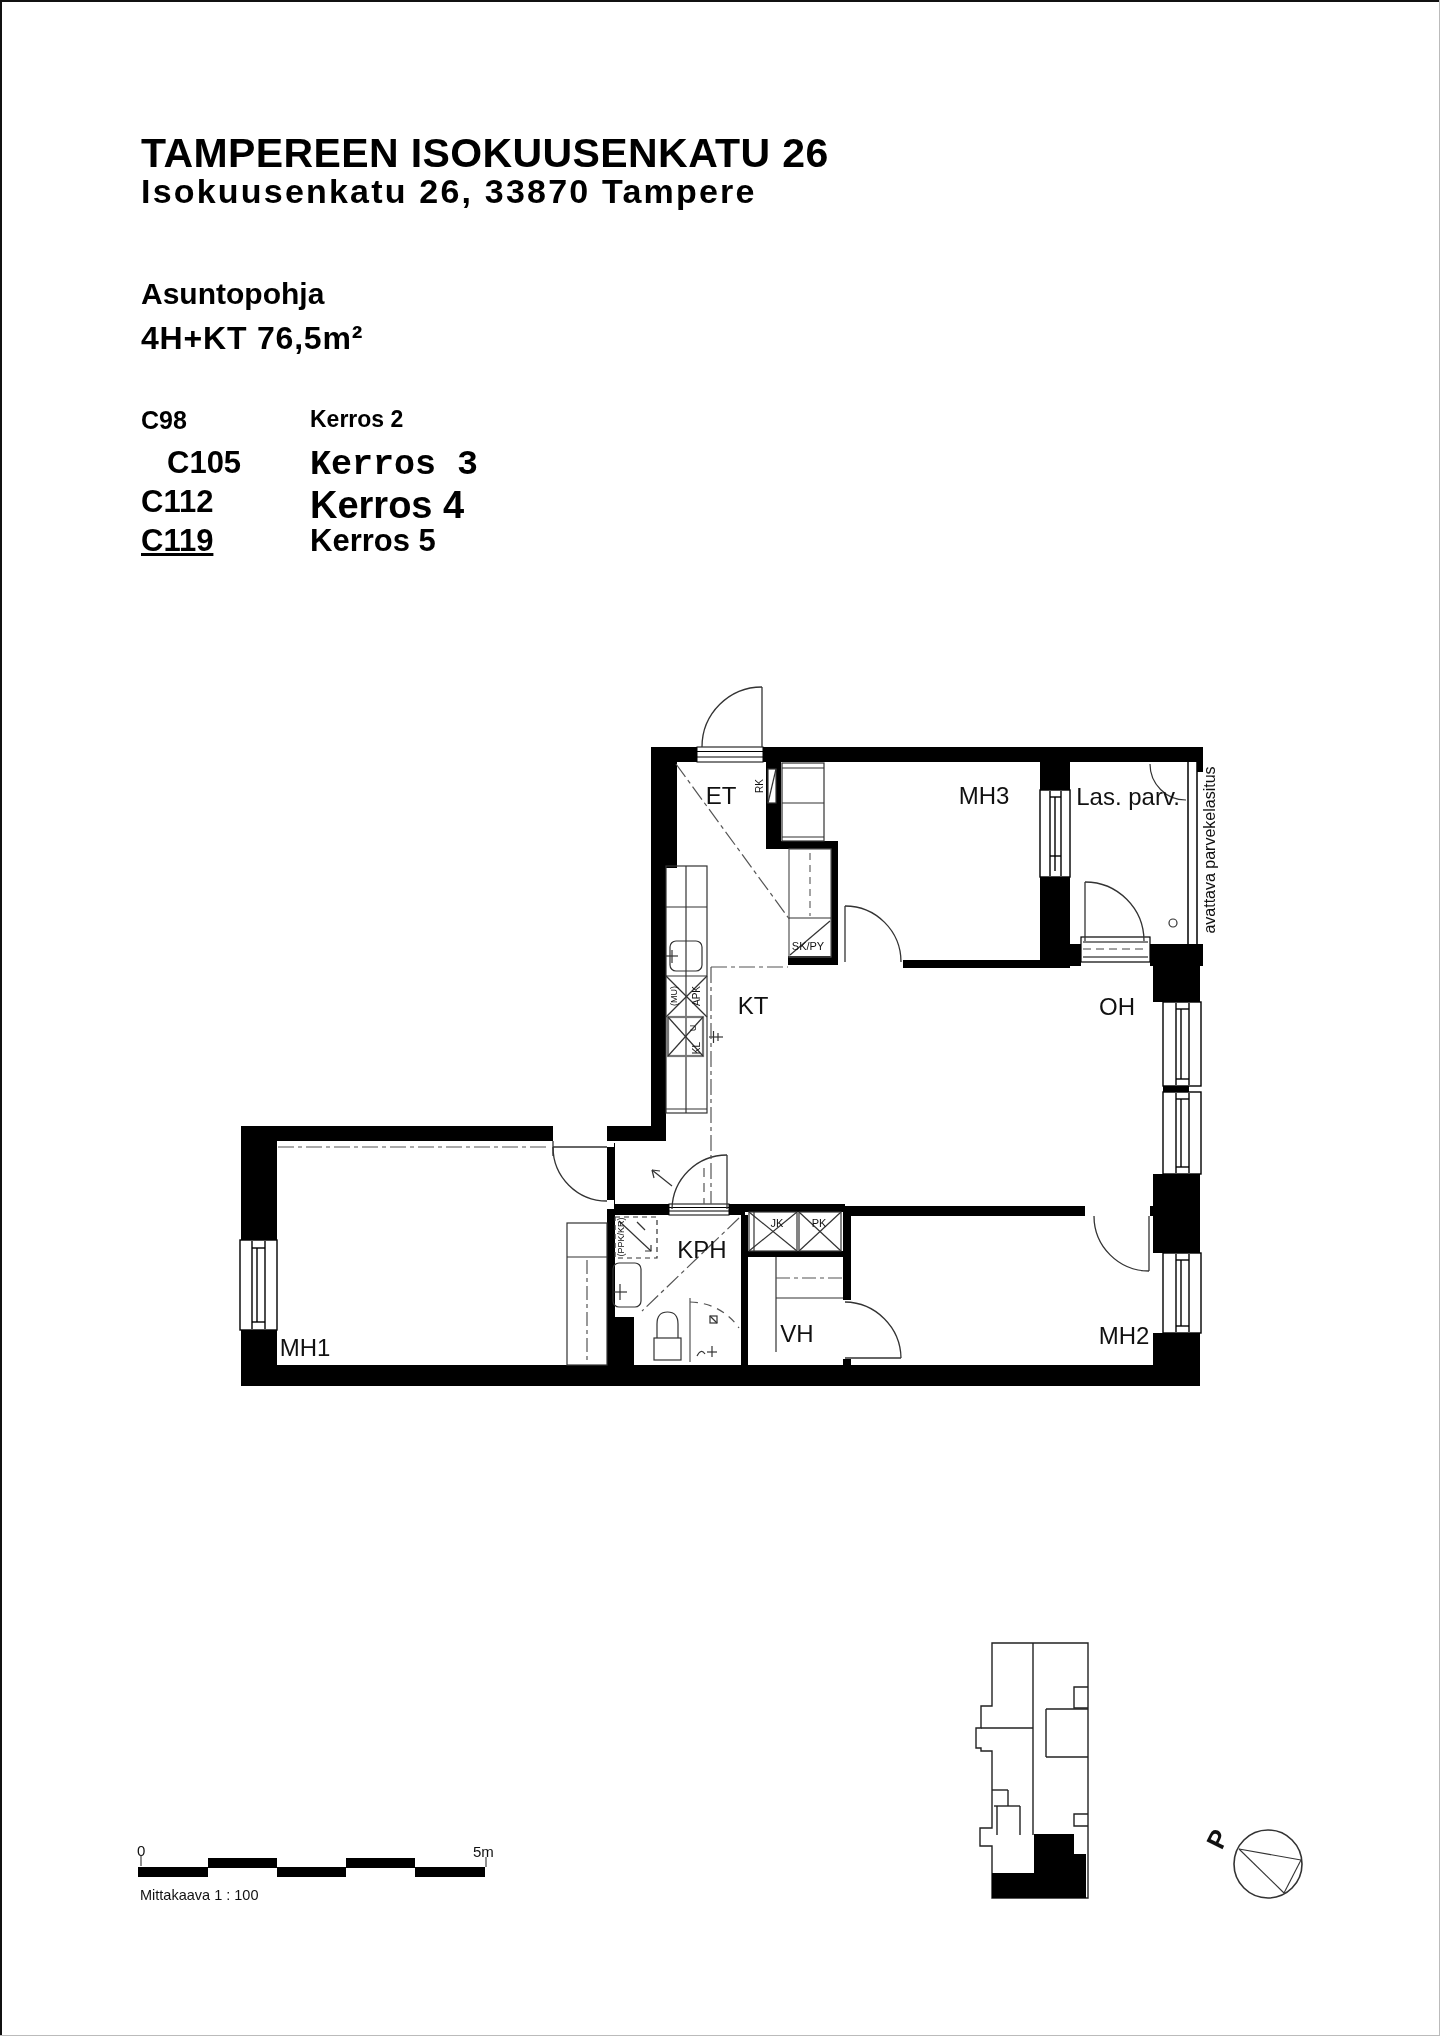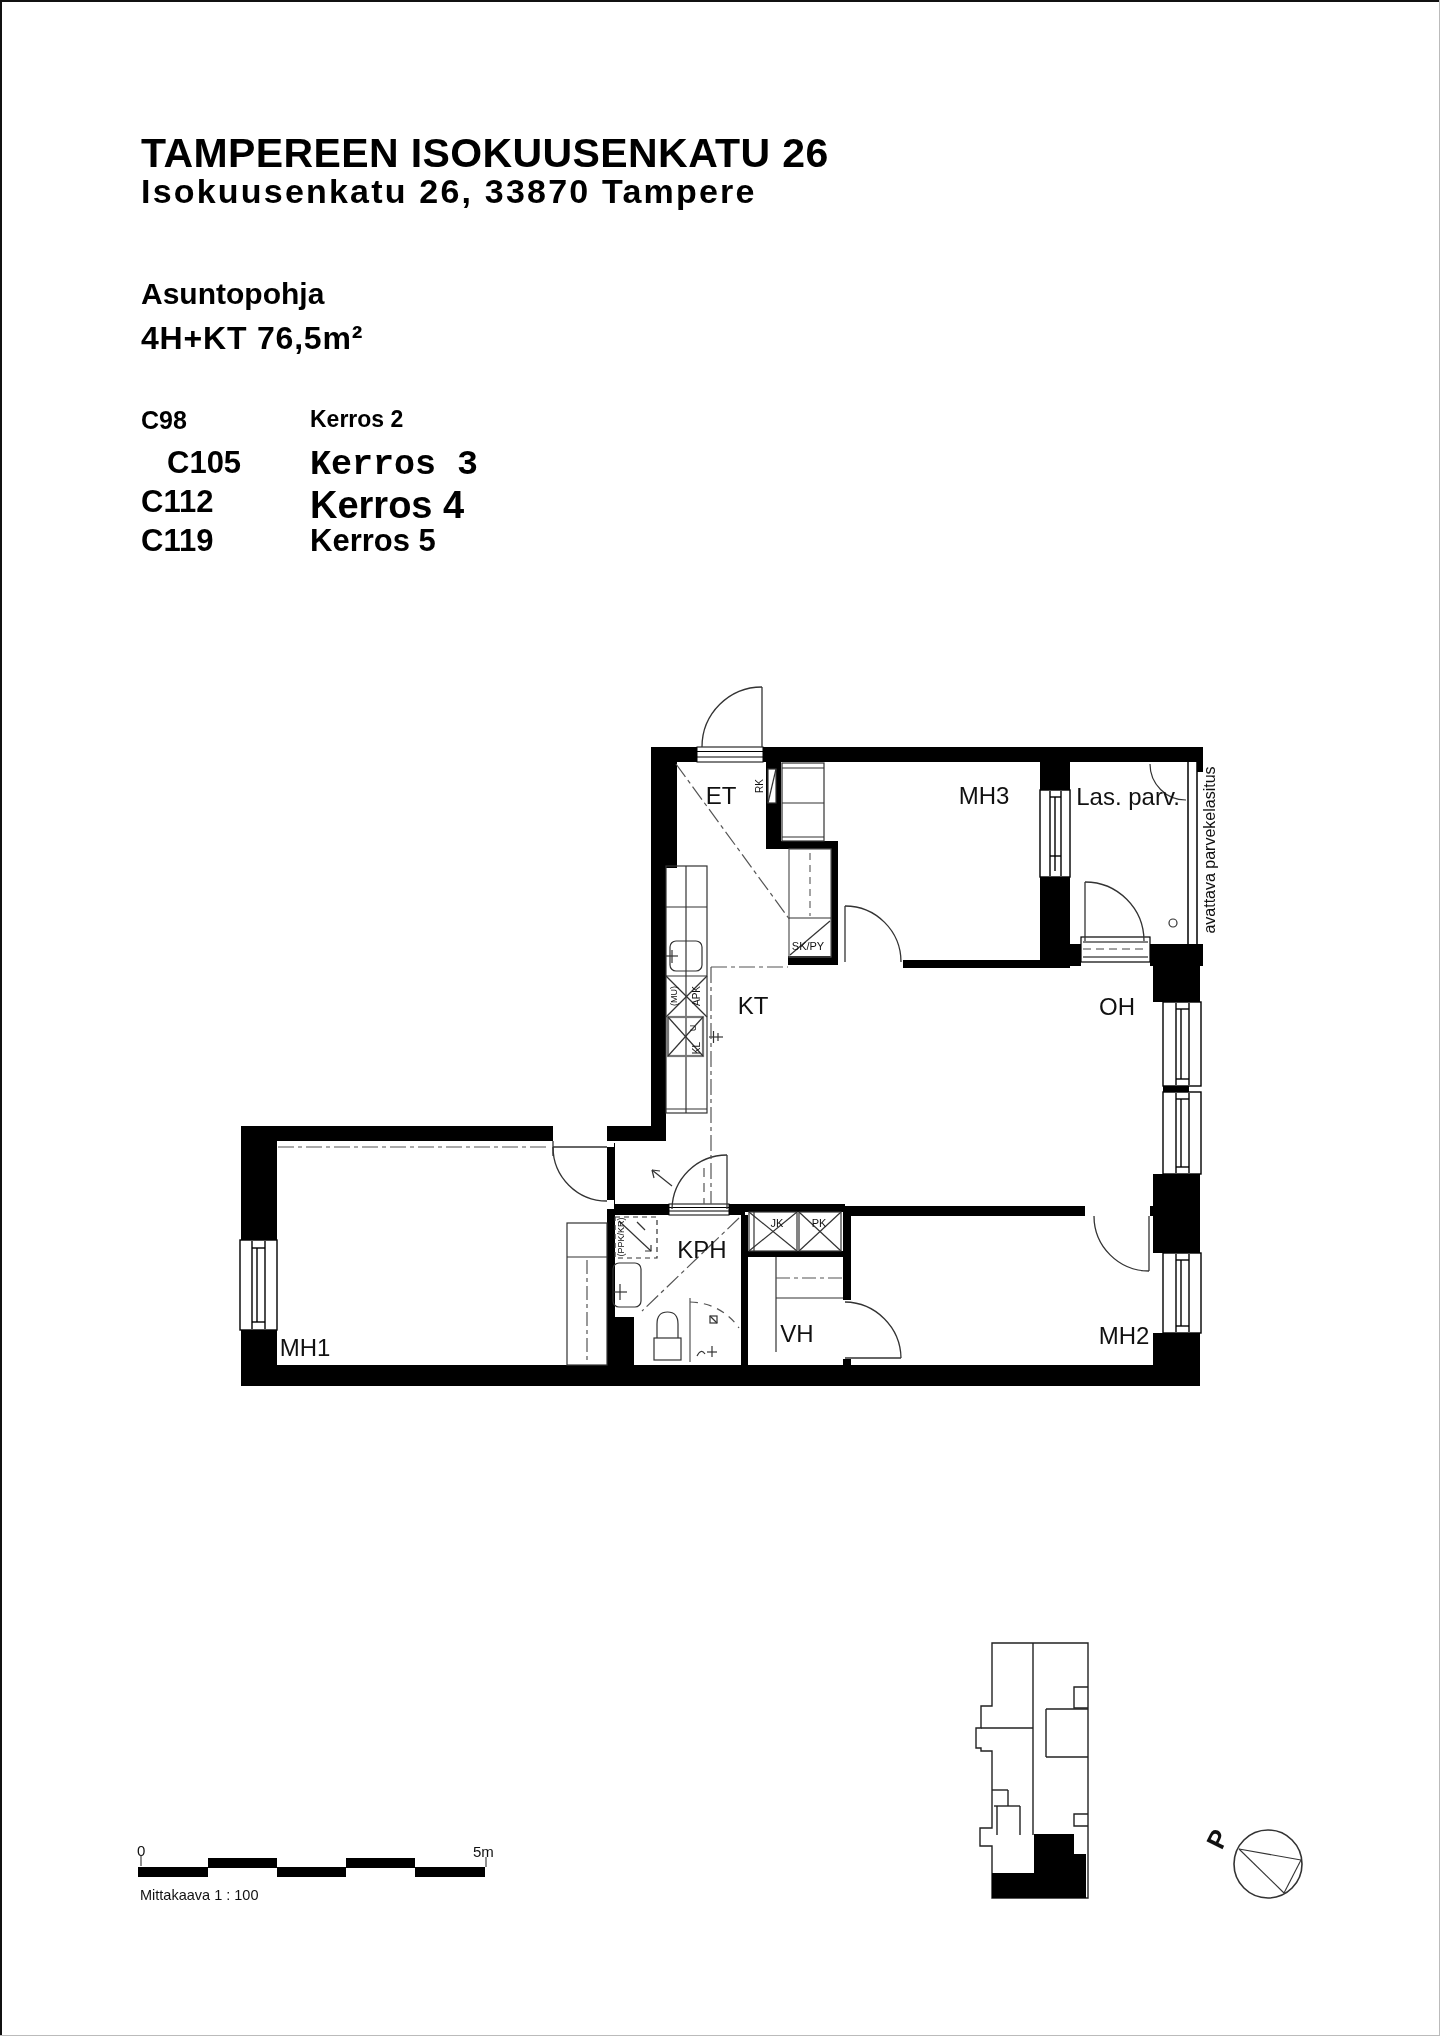--- a/index.html
+++ b/index.html
@@ -34,21 +34,21 @@
 
 <div class="hdr" style="left:141px;top:406px;font-size:25px;">C98</div>
 <div class="hdr" style="left:310px;top:406px;font-size:23px;">Kerros 2</div>
 
 <div class="hdr" style="left:141px;top:445px;font-size:31px;margin-left:26px;">C105</div>
 <div class="hdr" style="left:310px;top:445px;font-size:35px;font-family:Liberation Mono, monospace;">Kerros 3</div>
 
 <div class="hdr" style="left:141px;top:484px;font-size:31px;">C112</div>
 <div class="hdr" style="left:310px;top:484px;font-size:38px;">Kerros 4</div>
 
-<div class="hdr" style="left:141px;top:523px;font-size:31px;">C119</div>
+<div class="hdr" style="left:141px;top:523px;font-size:31px;text-decoration:underline;">C119</div>
 <div class="hdr" style="left:310px;top:523px;font-size:31px;">Kerros 5</div>
 
 <svg width="1440" height="2036" viewBox="0 0 1440 2036">
 <g fill="#000" stroke="none">
 
 <rect x="651" y="747" width="46" height="15"></rect>
 
 <rect x="763" y="747" width="440" height="15"></rect>
 
 <rect x="651" y="762" width="26" height="106"></rect>

